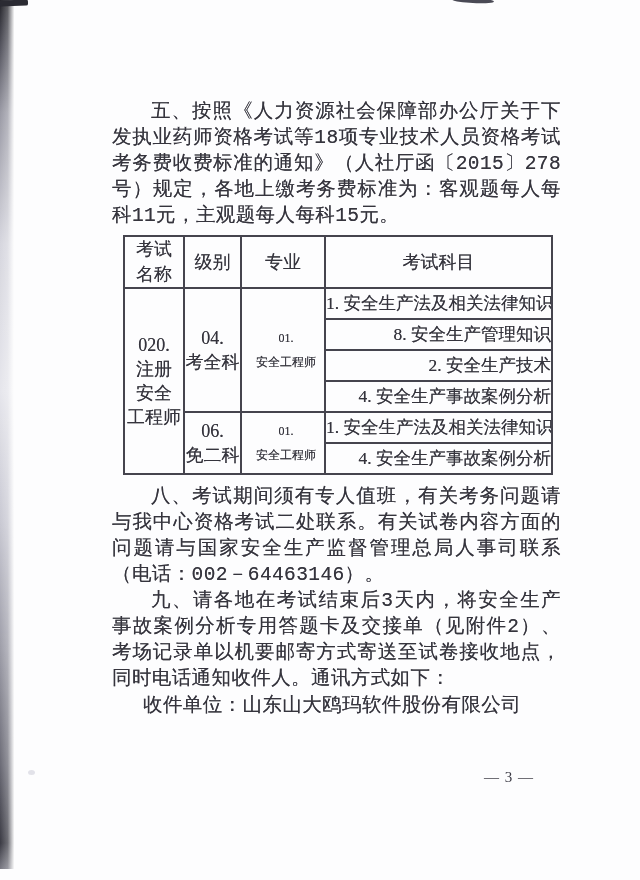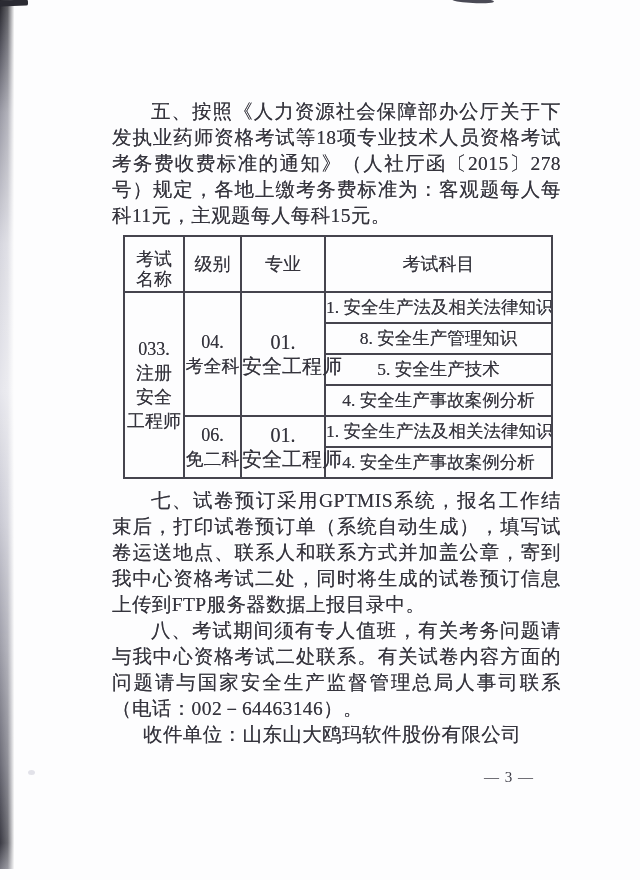--- a/index.html
+++ b/index.html
@@ -33,49 +33,49 @@
     background: #e2e2e9; border-radius: 50%;
   }
 
   
   .doc {
     position: absolute; left: 112px; top: 99px; width: 449px;
     font-size: 19.5px; line-height: 26px; letter-spacing: 0.4px;
     text-align: justify;
     text-shadow: 0 0 0.6px rgba(46,45,56,0.7);
   }
-  .para { text-indent: 2em; }
+  .para { text-indent: 2em; font-family: Liberation Mono, monospace; }
   .recipient { text-indent: 31px; text-align: left; }
 
   
   table.exam {
     border-collapse: collapse;
     margin: 6px 0 9px 11px;
     width: 428px;
     table-layout: fixed;
     font-size: 18px; line-height: 24px; letter-spacing: 0;
     text-align: center;
   }
   table.exam th, table.exam td {
     border: 2px solid #45444e;
     padding: 0;
     font-weight: normal;
     vertical-align: middle;
   }
   table.exam th { height: 38px; }
   col.c1 { width: 60px; } col.c2 { width: 57px; }
   col.c3 { width: 84px; } col.c4 { width: 227px; }
-  th .wrap2 { display: inline-block; width: 44px; word-break: break-all; line-height: 20px; margin-top: 12px; }
+  th .wrap2 { display: inline-block; width: 44px; word-break: break-all; line-height: 25px; }
   td.subject {
-    text-align: center; height: 29px; line-height: 29px;
+    text-align: right; height: 29px; line-height: 29px;
     padding-left: 7px; white-space: nowrap; overflow: hidden;
     font-size: 17.5px;
   }
   td .cellline { line-height: 24px; white-space: nowrap; }
-  td.major .cellline { font-size: 20px; }
+  td.major .cellline { font-size: 12px; margin-left: 6px; }
 
   
   .page-number {
     position: absolute; left: 484px; top: 769px;
     font-size: 15px; letter-spacing: 1px; color: #3c3b45;
   }
 </style>
 </head>
 <body>
 
@@ -100,40 +100,40 @@
         <tr>
       <th>
         <span class="wrap2">考试名称</span>
       </th>
       <th>级别</th>
       <th>专业</th>
       <th>考试科目</th>
     </tr>
     <tr>
       <td rowspan="6">
-        <div class="cellline">033.</div>
+        <div class="cellline">020.</div>
         <div class="cellline">注册</div>
         <div class="cellline">安全</div>
         <div class="cellline">工程师</div>
       </td>
       <td rowspan="4">
         <div class="cellline">04.</div>
         <div class="cellline">考全科</div>
       </td>
       <td rowspan="4" class="major">
         <div class="cellline">01.</div>
         <div class="cellline">安全工程师</div>
       </td>
       <td class="subject">1. 安全生产法及相关法律知识</td>
     </tr>
     <tr>
       <td class="subject">8. 安全生产管理知识</td>
     </tr>
     <tr>
-      <td class="subject">5. 安全生产技术</td>
+      <td class="subject">2. 安全生产技术</td>
     </tr>
     <tr>
       <td class="subject">4. 安全生产事故案例分析</td>
     </tr>
     <tr>
       <td rowspan="2">
         <div class="cellline">06.</div>
         <div class="cellline">免二科</div>
       </td>
       <td rowspan="2" class="major">
@@ -141,22 +141,22 @@
         <div class="cellline">安全工程师</div>
       </td>
       <td class="subject">1. 安全生产法及相关法律知识</td>
     </tr>
     <tr>
       <td class="subject">4. 安全生产事故案例分析</td>
     </tr>
   </tbody>
     </table>
 
-  <p class="para">七、试卷预订采用GPTMIS系统，报名工作结束后，打印试卷预订单（系统自动生成），填写试卷运送地点、联系人和联系方式并加盖公章，寄到我中心资格考试二处，同时将生成的试卷预订信息上传到FTP服务器数据上报目录中。</p>
 
   <p class="para">八、考试期间须有专人值班，有关考务问题请与我中心资格考试二处联系。有关试卷内容方面的问题请与国家安全生产监督管理总局人事司联系（电话：002－64463146）。</p>
 
+  <p class="para">九、请各地在考试结束后3天内，将安全生产事故案例分析专用答题卡及交接单（见附件2）、考场记录单以机要邮寄方式寄送至试卷接收地点，同时电话通知收件人。通讯方式如下：</p>
 
   <p class="recipient">收件单位：山东山大鸥玛软件股份有限公司</p>
 
 </div>
 
 <div class="page-number">— 3 —</div>
 
 </body></html>

